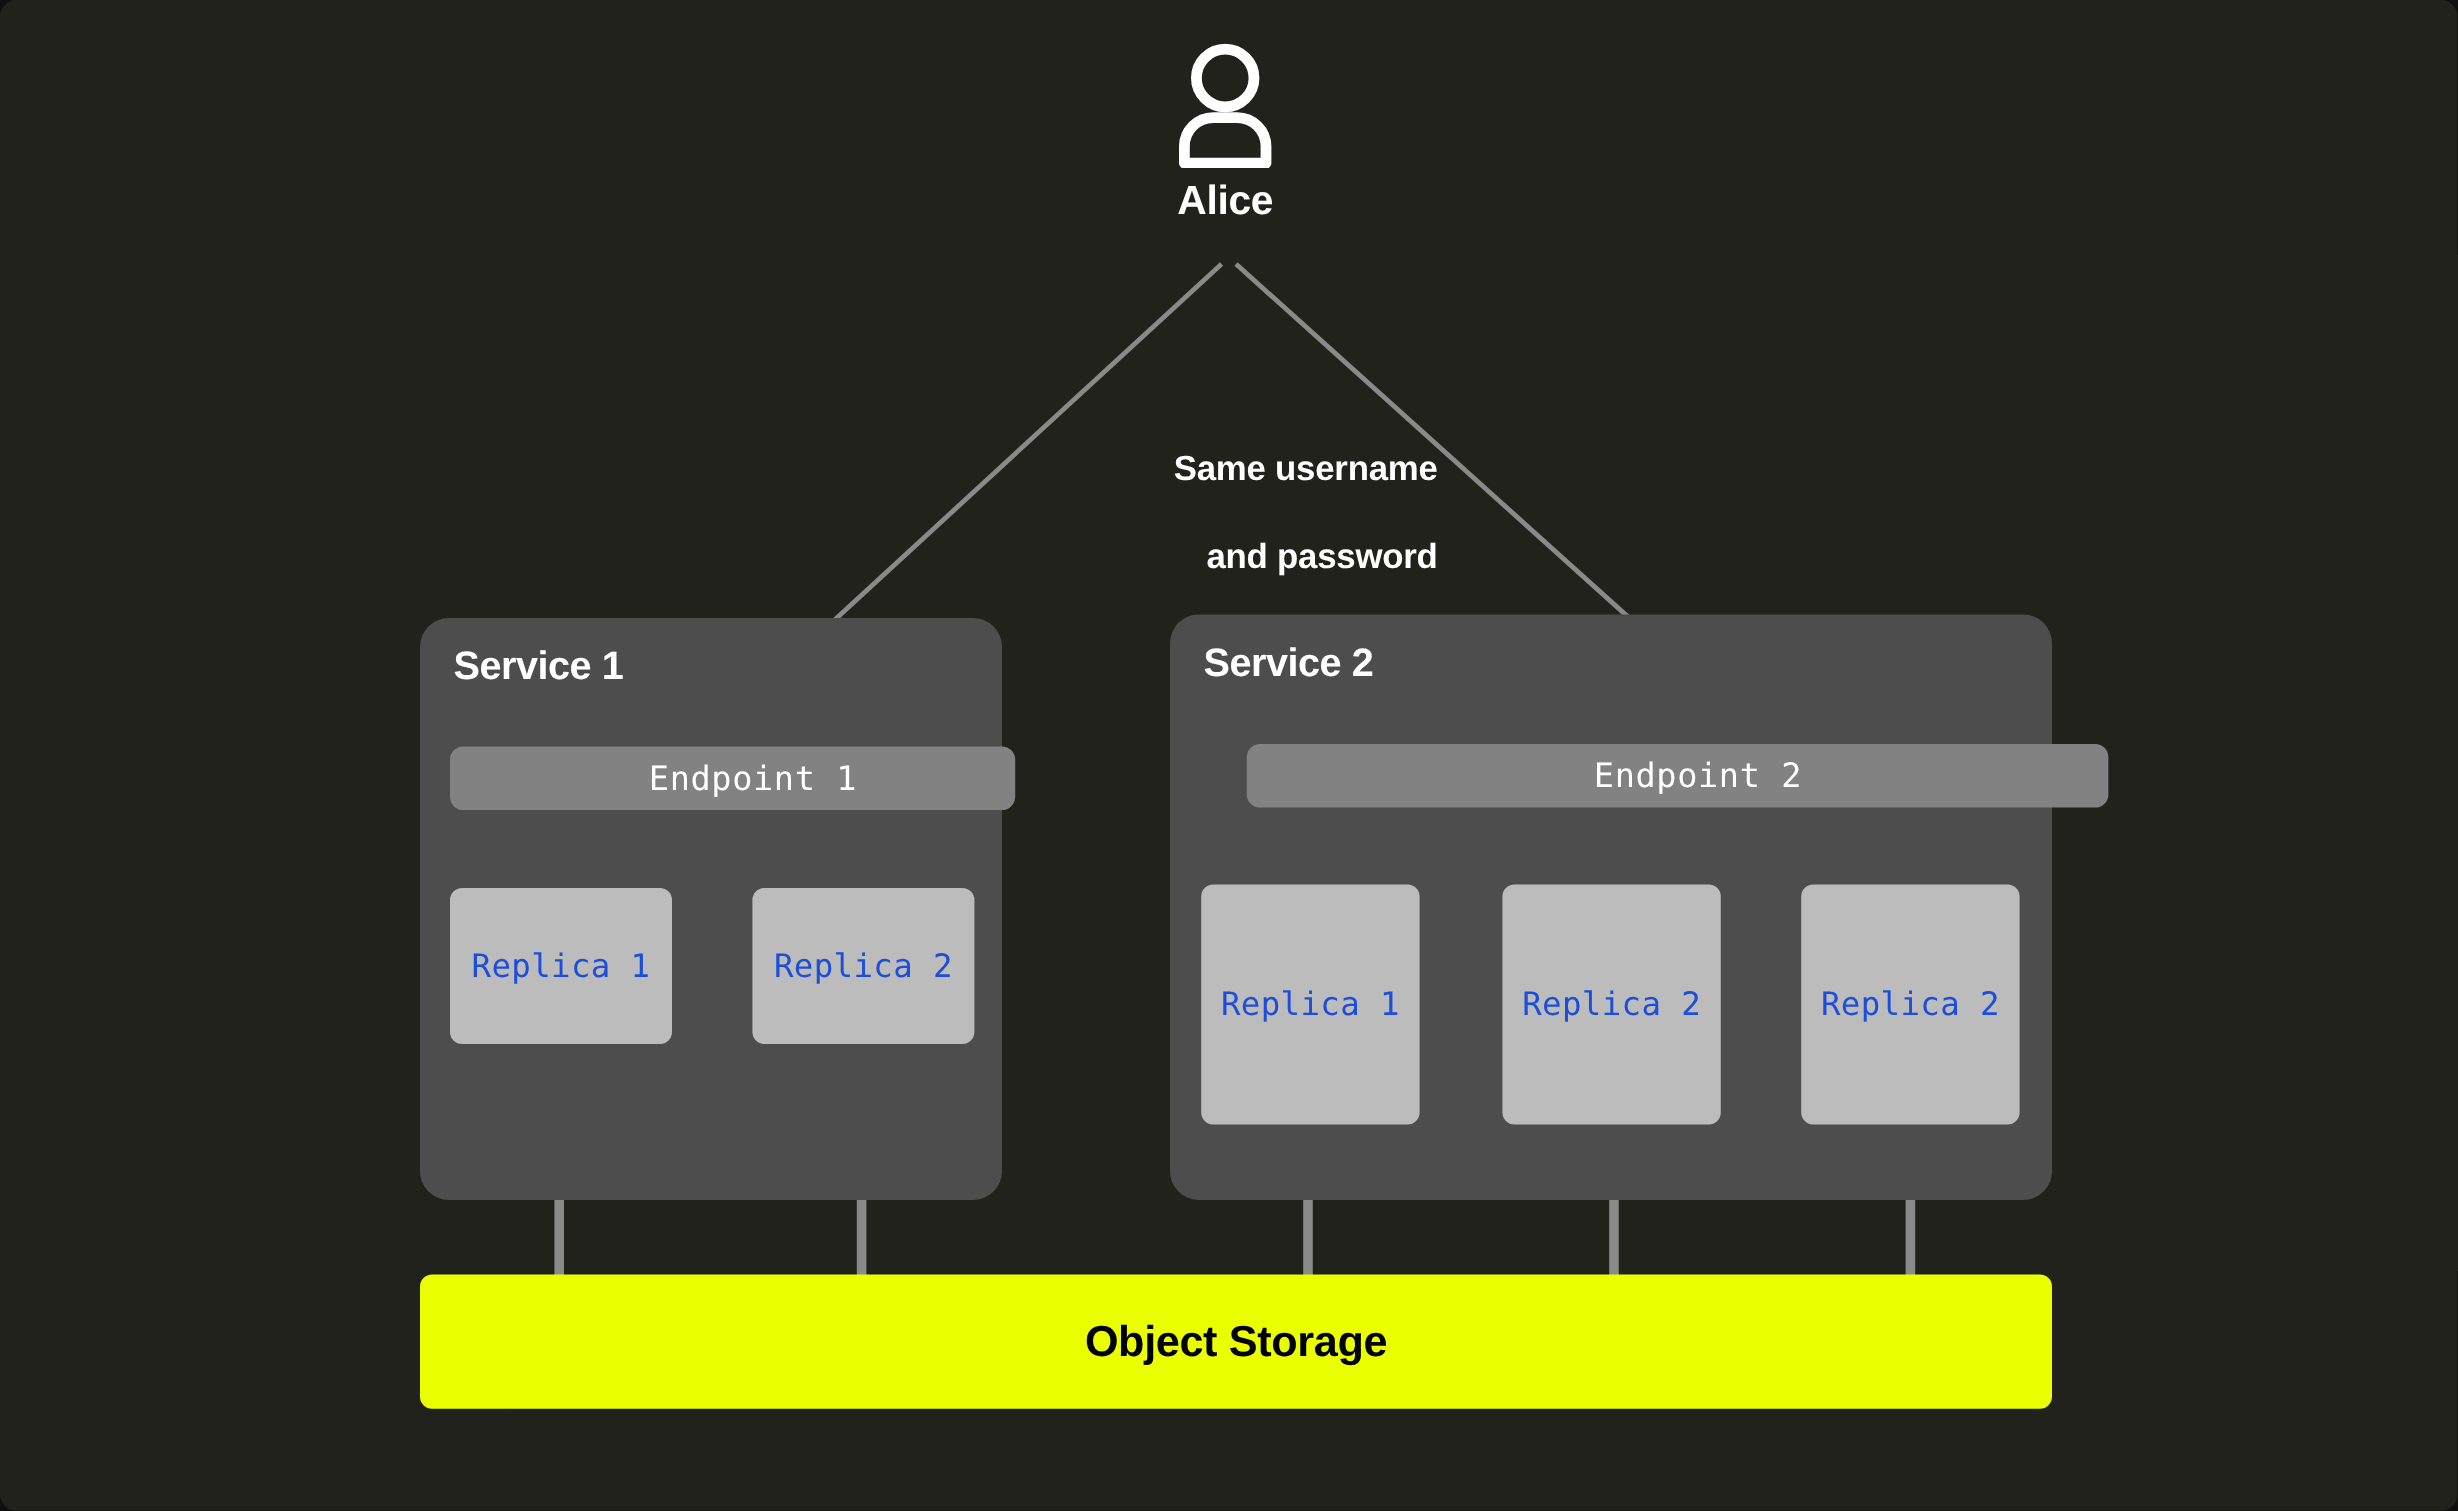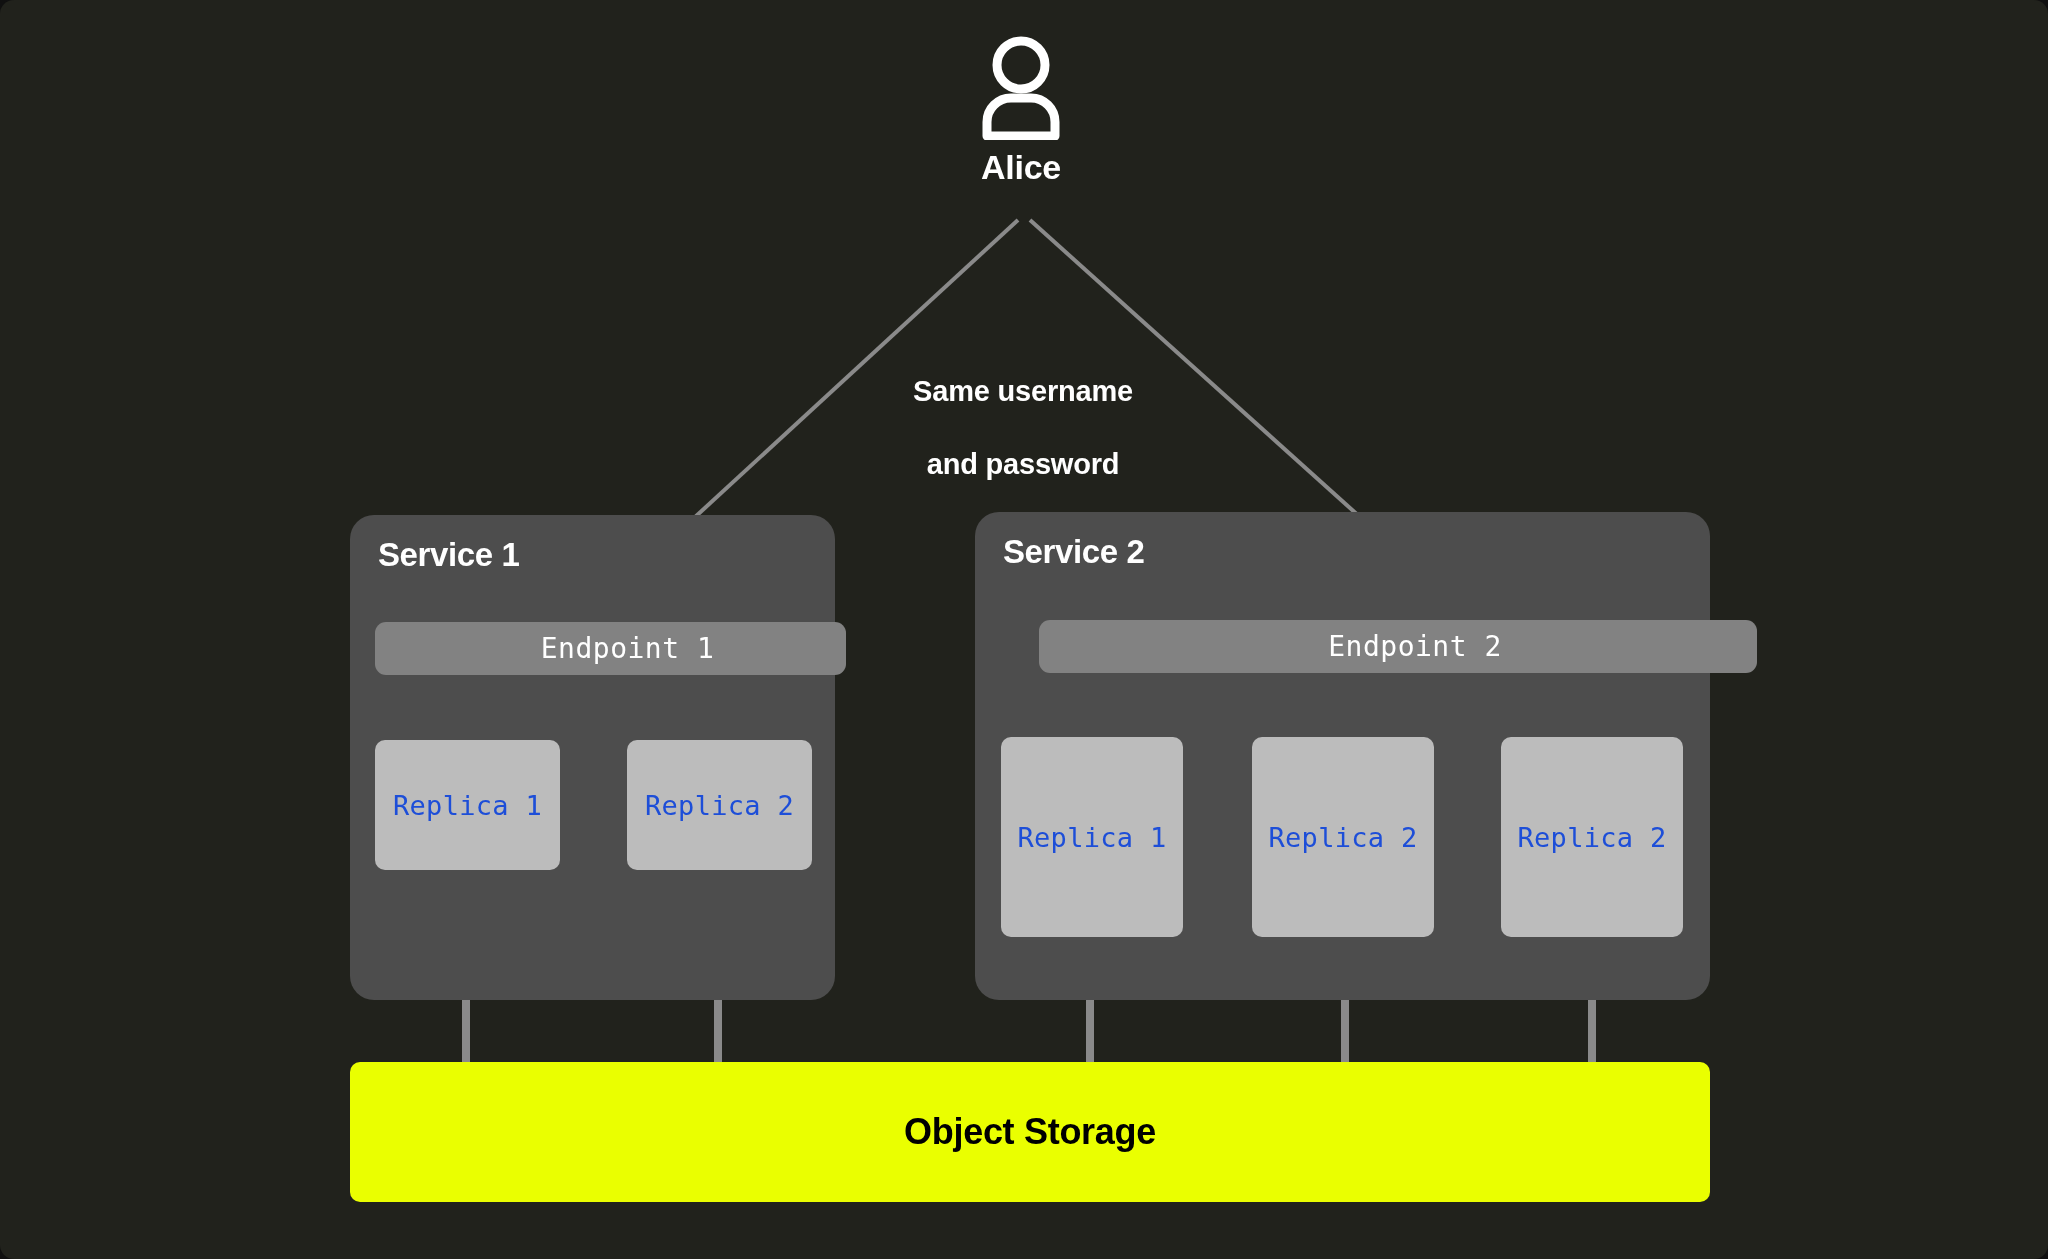--- a/index.html
+++ b/index.html
@@ -46,21 +46,21 @@
     line-height: 1;
   }
 
   
   .edge-caption {
     position: absolute;
     color: #ffffff;
     font-size: 29px;
     font-weight: bold;
     line-height: 1.25;
-    text-align: center;
+    text-align: right;
     letter-spacing: -0.2px;
     white-space: pre-line;
   }
 
   
   .service {
     position: absolute;
     background: #4d4d4d;
     border-radius: 24px;
   }
@@ -168,17 +168,17 @@
   </div>
 
   <div class="service" style="left: 975px; top: 512px; width: 735px; height: 488px;">
     <div class="service-title">Service 2</div>
     <div class="endpoint" style="left: 26px; top: 108px; width: 684px; height: 53px; margin-left: 38px;">Endpoint 2</div>
     <div class="replica" style="left: 26px; top: 225px; width: 182px; height: 200px;">Replica 1</div>
     <div class="replica" style="left: 277px; top: 225px; width: 182px; height: 200px;">Replica 2</div>
     <div class="replica" style="left: 526px; top: 225px; width: 182px; height: 200px;">Replica 2</div>
   </div>
 
-  <div class="storage" style="left: 350px; top: 1062px; width: 1360px; height: 140px;">
+  <div class="storage" style="left: 350px; top: 1062px; width: 1360px; height: 112px;">
     <span class="storage-label">Object Storage</span>
   </div>
 
 </div>
 
 </body></html>

